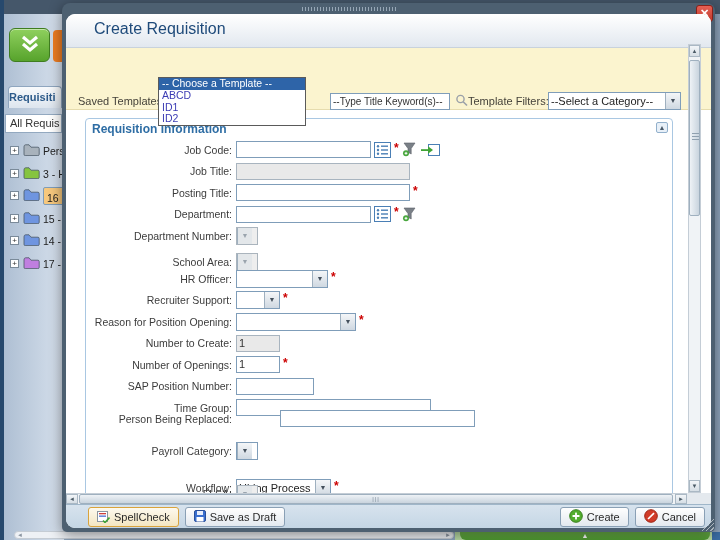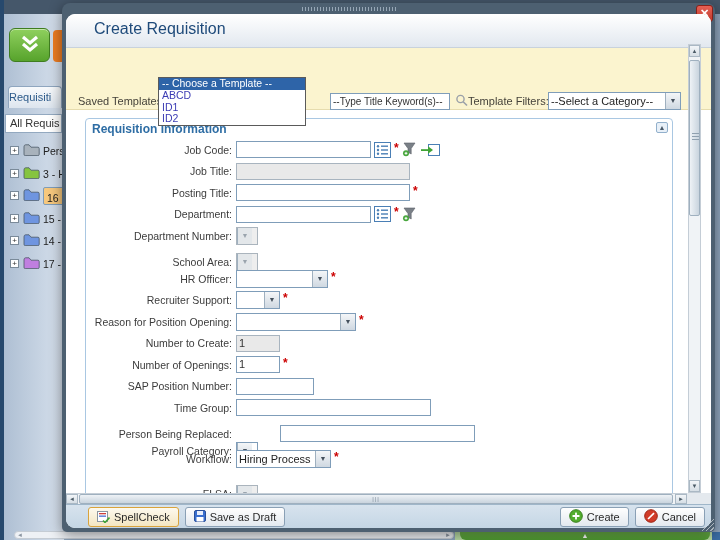--- a/index.html
+++ b/index.html
@@ -5,21 +5,21 @@
   * { margin:0; padding:0; box-sizing:border-box; }
   html,body { width:720px; height:540px; }
   body { position:relative; overflow:hidden; font-family:"Liberation Sans", sans-serif; font-size:11px; background:#8fa5bd; }
 
   
   #top-strip { position:absolute; left:0; top:0; width:720px; height:14px; background:#45576a; }
   #left-navy { position:absolute; left:0; top:0; width:4px; height:540px; background:#27496d; }
   #sidebar { position:absolute; left:4px; top:14px; width:60px; height:526px; background:linear-gradient(90deg,#aebfd3,#d7e1ed); }
   #quick-btn { position:absolute; left:9px; top:28px; width:41px; height:34px; border-radius:6px; border:1px solid #3f7d20; background:linear-gradient(#8fd05e,#57a32c); display:flex; align-items:center; justify-content:center; box-shadow:inset 0 1px 0 rgba(255,255,255,.5); }
   #logo-frag { position:absolute; left:53px; top:30px; width:9px; height:32px; background:#ed7d23; border-radius:4px 0 0 4px; }
-  #bg-tab { position:absolute; left:8px; top:86px; width:54px; height:22px; background:linear-gradient(#f8fafc,#dde5ee); border:1px solid #8fa6bf; border-bottom:none; border-radius:4px 4px 0 0; font-weight:normal; color:#2c5a8a; line-height:21px; padding-left:0; white-space:nowrap; overflow:hidden; }
+  #bg-tab { position:absolute; left:8px; top:86px; width:54px; height:22px; background:linear-gradient(#f8fafc,#dde5ee); border:1px solid #8fa6bf; border-bottom:none; border-radius:4px 4px 0 0; font-weight:bold; color:#2c5a8a; line-height:21px; padding-left:0; white-space:nowrap; overflow:hidden; }
   #bg-filter { position:absolute; left:5px; top:114px; width:57px; height:19px; background:#fff; border:1px solid #93a9c0; color:#333; line-height:17px; padding-left:4px; white-space:nowrap; overflow:hidden; }
   #tree { position:absolute; left:0; top:140px; width:62px; height:160px; }
   .tree-row { position:absolute; left:0; width:62px; height:22px; }
   .expander { position:absolute; left:10px; top:6px; width:9px; height:9px; background:#fff; border:1px solid #7a8a99; font-size:8px; line-height:7px; text-align:center; color:#333; }
   .folder { position:absolute; left:23px; top:3px; }
   .tree-label { position:absolute; left:43px; top:0; line-height:22px; font-size:10.5px; color:#222; white-space:nowrap; }
   .tree-label.sel { background:#f7c87d; padding:1px 3px; border-radius:2px; line-height:18px; top:2px; }
   #bg-green-bar { position:absolute; left:455px; top:532px; width:265px; height:8px; background:#b9dca4; }
   #bg-green-tab { position:absolute; left:460px; top:532px; width:250px; height:8px; background:linear-gradient(#6db54a,#4f9a31); border-radius:0 0 6px 6px; color:#fff; font-size:7px; line-height:8px; text-align:center; }
   #bg-hscroll { position:absolute; left:14px; top:531px; width:440px; height:8px; background:#eef1f5; border:1px solid #c5ccd4; border-radius:4px; color:#8a94a0; font-size:6px; line-height:6px; display:flex; justify-content:space-between; padding:0 2px; }
@@ -349,35 +349,35 @@
             <div class="fctl">
               <div class="tbox" style="width: 78px;"></div>
             </div>
           </div>
           <div class="field-row" style="top: 288px;">
             <div class="field-label">Time Group:</div>
             <div class="fctl">
               <div class="tbox" style="width: 195px;"></div>
             </div>
           </div>
-          <div class="field-row" style="top: 314px; gap: 44px;">
+          <div class="field-row" style="top: 299px; gap: 44px;">
             <div class="field-label">Person Being Replaced:</div>
             <div class="fctl">
               <div class="tbox" style="width: 195px;"></div>
             </div>
           </div>
           <div class="field-row" style="top: 331px;">
             <div class="field-label">Payroll Category:</div>
             <div class="fctl">
               <div class="sel" style="width: 22px;">
                 <span class="sel-btn">▼</span>
               </div>
             </div>
           </div>
-          <div class="field-row" style="top: 339px; justify-content: flex-end;">
+          <div class="field-row" style="top: 368px; justify-content: flex-end;">
             <div class="field-label">Workflow:</div>
             <div class="fctl">
               <div class="sel" style="width: 95px;">
                 <span class="sel-val">Hiring Process</span>
                 <span class="sel-btn">▼</span>
               </div>
               <span class="star">*</span>
             </div>
           </div>
           <div class="field-row" style="top: 374px;">

